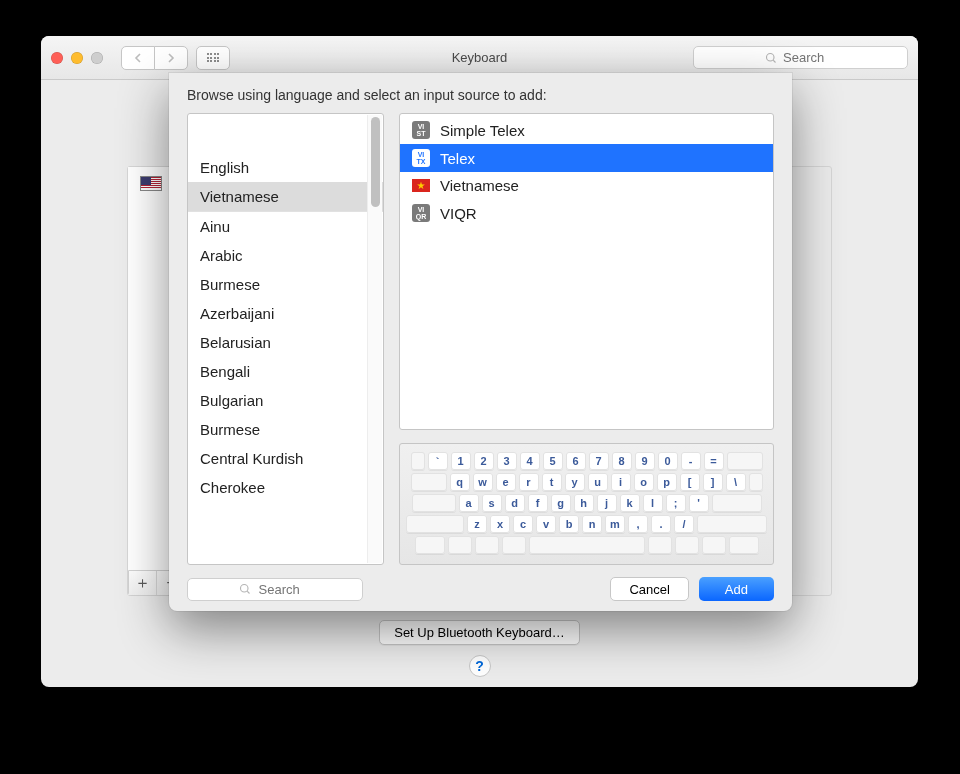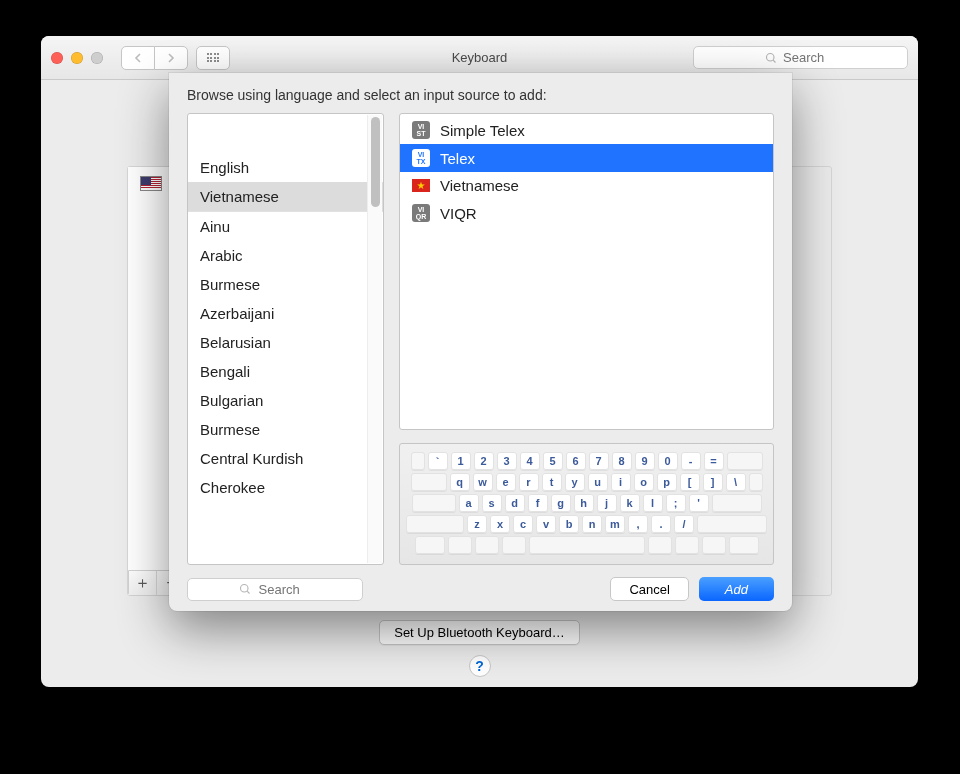--- a/index.html
+++ b/index.html
@@ -179,21 +179,20 @@
   .sheet-search svg{width:12px;height:12px;}
   .sheet-search input{border:none;outline:none;width:55px;font-size:13px;background:transparent;color:#777;}
   .btn{
     height:24px;padding:0 18px;border-radius:5px;font-size:13px;
     border:1px solid #c7c7c7;background:#fff;
   }
   .btn.primary{
     border:none;color:#fff;
     background:linear-gradient(#4aa0ff,#0a66ff);
     padding:0 26px;
-    font-style:italic;
   }
 </style>
 </head>
 <body>
 
 <div class="window">
 
   <div class="titlebar">
     <div class="traffic">
       <div class="tl-dot tl-close"></div>

